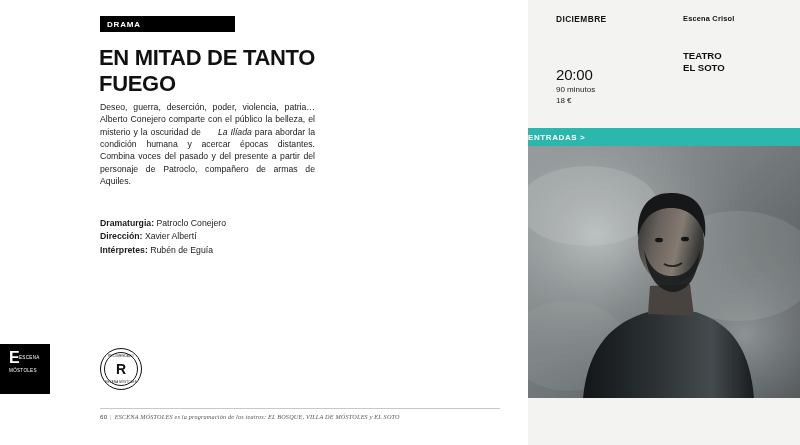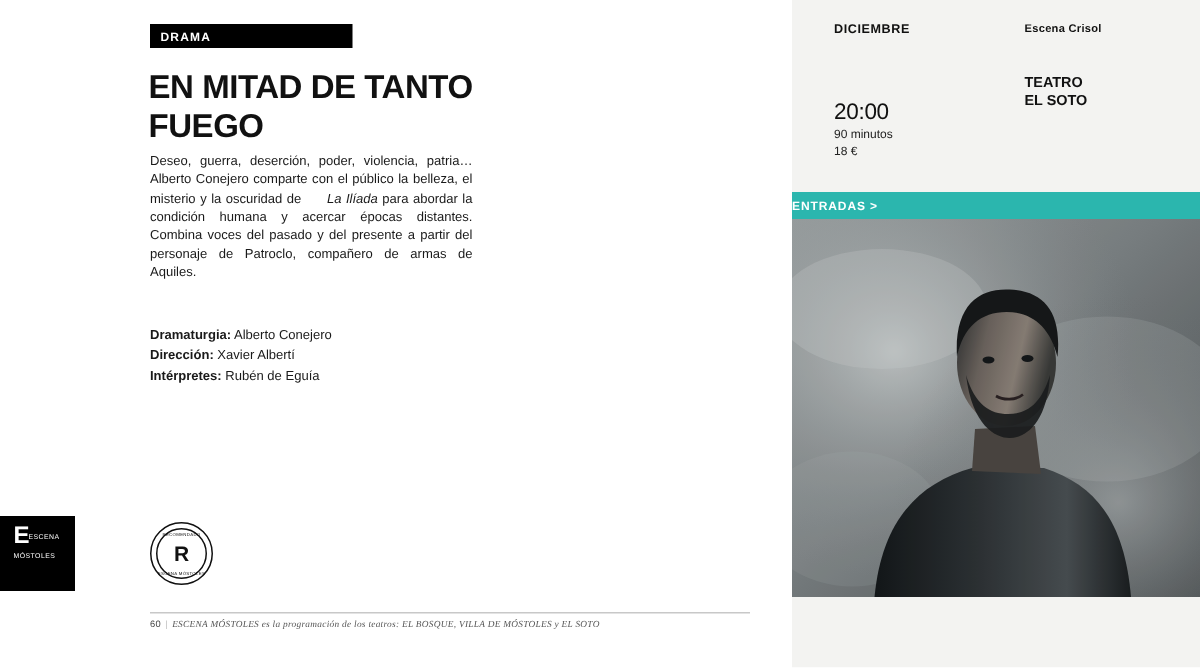--- a/index.html
+++ b/index.html
@@ -263,21 +263,21 @@
   </div>
 
   <div class="show-title">EN MITAD DE TANTO FUEGO</div>
 
   <div class="synopsis">
     <span>Deseo, guerra, deserción, poder, violencia, patria… Alberto Conejero comparte con el público la belleza, el misterio y la oscuridad de </span><i>La Ilíada</i><span> para abordar la condición humana y acercar épocas distantes. Combina voces del pasado y del presente a partir del personaje de Patroclo, compañero de armas de Aquiles.</span>
   </div>
 
   <div class="credits">
     <div>
-      <b>Dramaturgia:</b><span> Alberto Conejero</span>
+      <b>Dramaturgia:</b><span> Patroclo Conejero</span>
     </div>
     <div>
       <b>Dirección:</b><span> Xavier Albertí</span>
     </div>
     <div>
       <b>Intérpretes:</b><span> Rubén de Eguía</span>
     </div>
   </div>
 
   <div class="brand-block">

